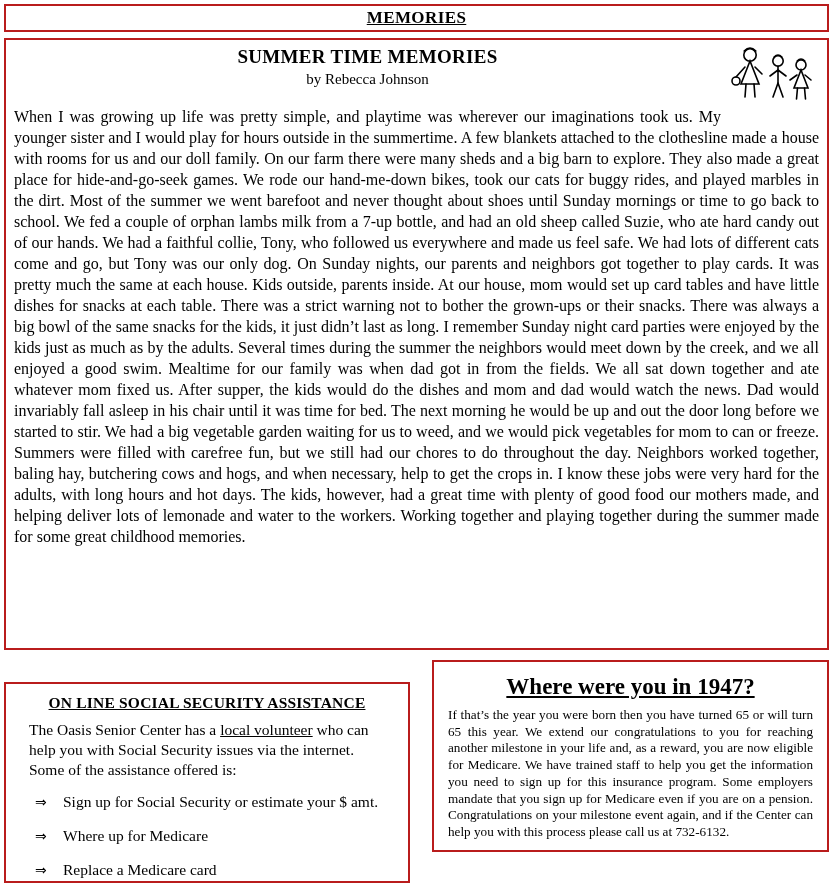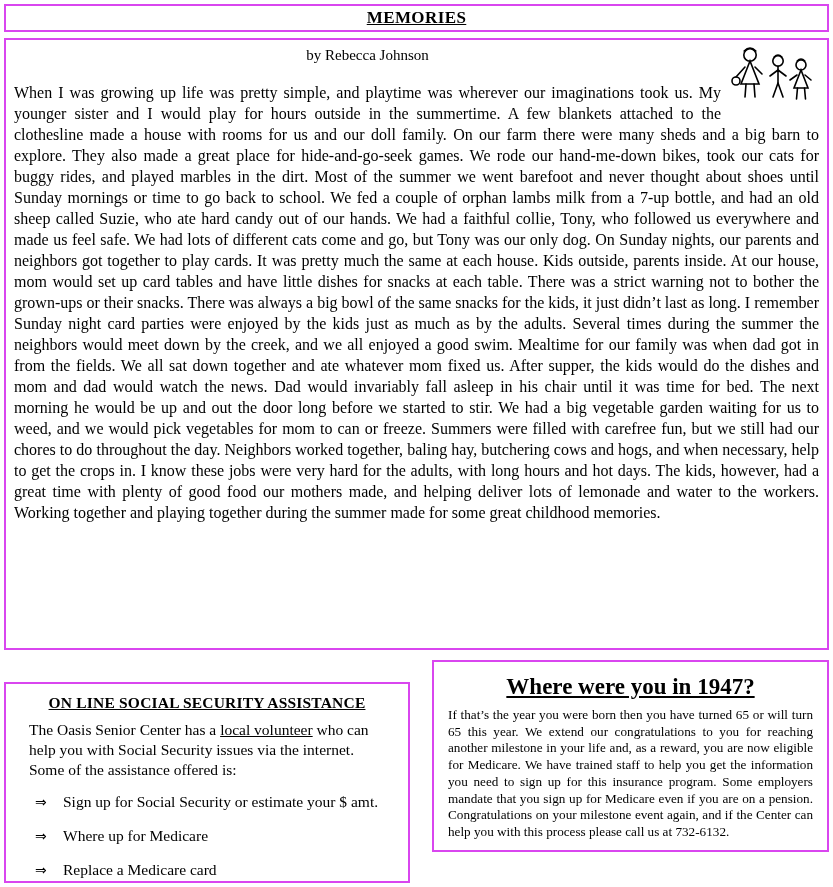--- a/index.html
+++ b/index.html
@@ -8,21 +8,21 @@
     position: relative;
     width: 833px;
     height: 887px;
     background: #ffffff;
     color: #000000;
     font-family: "Liberation Serif", serif;
     overflow: hidden;
   }
   .box {
     position: absolute;
-    border: 2px solid #d946ef;
+    border: 2px solid #b91c1c;
     background: #ffffff;
   }
   
   .header-box {
     left: 4px; top: 4px;
     width: 825px; height: 28px;
     display: flex; align-items: center; justify-content: center;
   }
   .header-title {
     font-weight: bold;
@@ -138,20 +138,21 @@
           <path d="M47 37 L42 51 M47 37 L52 51"></path>
 
           <circle cx="70" cy="19" r="5"></circle>
           <path d="M66 15 Q70 11 74 15" stroke-width="1.2"></path>
           <path d="M70 24 L63 42 L77 42 Z"></path>
           <path d="M66 29 L59 34 M74 29 L80 34"></path>
           <path d="M66.5 42 L65.5 53 M73.5 42 L74.5 53"></path>
         </g>
       </svg>
     </div>
+    <div class="article-title">SUMMER TIME MEMORIES</div>
     <div class="article-byline">by Rebecca Johnson</div>
     <div class="article-body">When I was growing up life was pretty simple, and playtime was wherever our imaginations took us. My younger sister and I would play for hours outside in the summertime. A few blankets attached to the clothesline made a house with rooms for us and our doll family. On our farm there were many sheds and a big barn to explore. They also made a great place for hide-and-go-seek games. We rode our hand-me-down bikes, took our cats for buggy rides, and played marbles in the dirt. Most of the summer we went barefoot and never thought about shoes until Sunday mornings or time to go back to school. We fed a couple of orphan lambs milk from a 7-up bottle, and had an old sheep called Suzie, who ate hard candy out of our hands. We had a faithful collie, Tony, who followed us everywhere and made us feel safe. We had lots of different cats come and go, but Tony was our only dog. On Sunday nights, our parents and neighbors got together to play cards. It was pretty much the same at each house. Kids outside, parents inside. At our house, mom would set up card tables and have little dishes for snacks at each table. There was a strict warning not to bother the grown-ups or their snacks. There was always a big bowl of the same snacks for the kids, it just didn’t last as long. I remember Sunday night card parties were enjoyed by the kids just as much as by the adults. Several times during the summer the neighbors would meet down by the creek, and we all enjoyed a good swim. Mealtime for our family was when dad got in from the fields. We all sat down together and ate whatever mom fixed us. After supper, the kids would do the dishes and mom and dad would watch the news. Dad would invariably fall asleep in his chair until it was time for bed. The next morning he would be up and out the door long before we started to stir. We had a big vegetable garden waiting for us to weed, and we would pick vegetables for mom to can or freeze. Summers were filled with carefree fun, but we still had our chores to do throughout the day. Neighbors worked together, baling hay, butchering cows and hogs, and when necessary, help to get the crops in. I know these jobs were very hard for the adults, with long hours and hot days. The kids, however, had a great time with plenty of good food our mothers made, and helping deliver lots of lemonade and water to the workers. Working together and playing together during the summer made for some great childhood memories.</div>
   </div>
 
   <div class="box ss-box">
     <div class="ss-title">ON LINE SOCIAL SECURITY ASSISTANCE</div>
     <p class="ss-intro"><span>The Oasis Senior Center has a </span><span class="u">local volunteer</span><span> who can help you with Social Security issues via the internet. Some of the assistance offered is:</span></p>
     <div class="bullet">
       <span class="arrow">⇒</span>
       <span>Sign up for Social Security or estimate your $ amt.</span>

